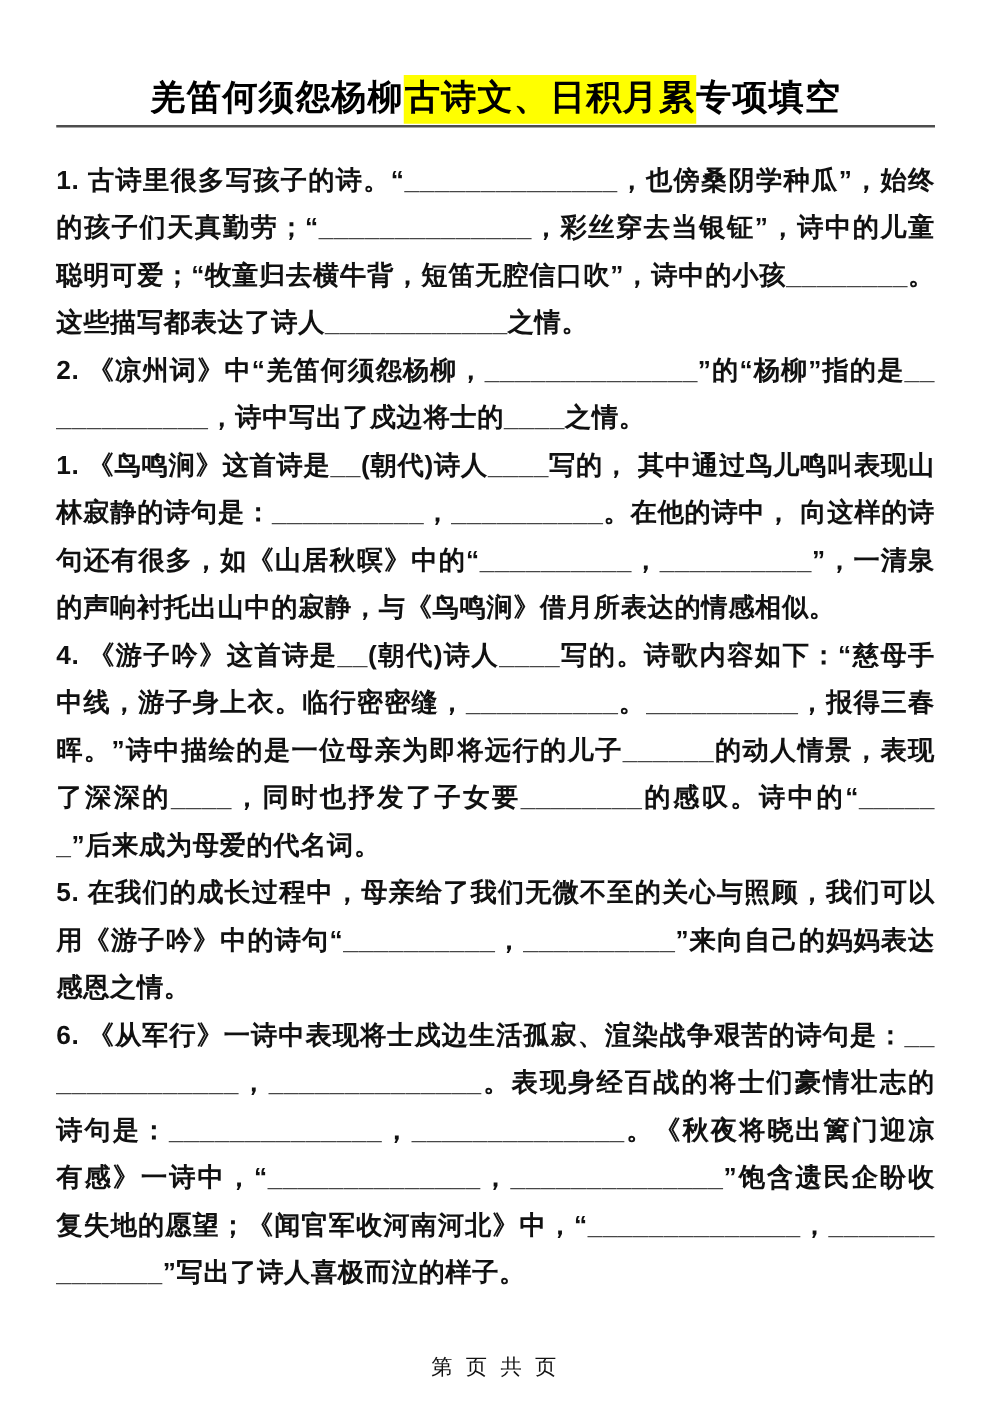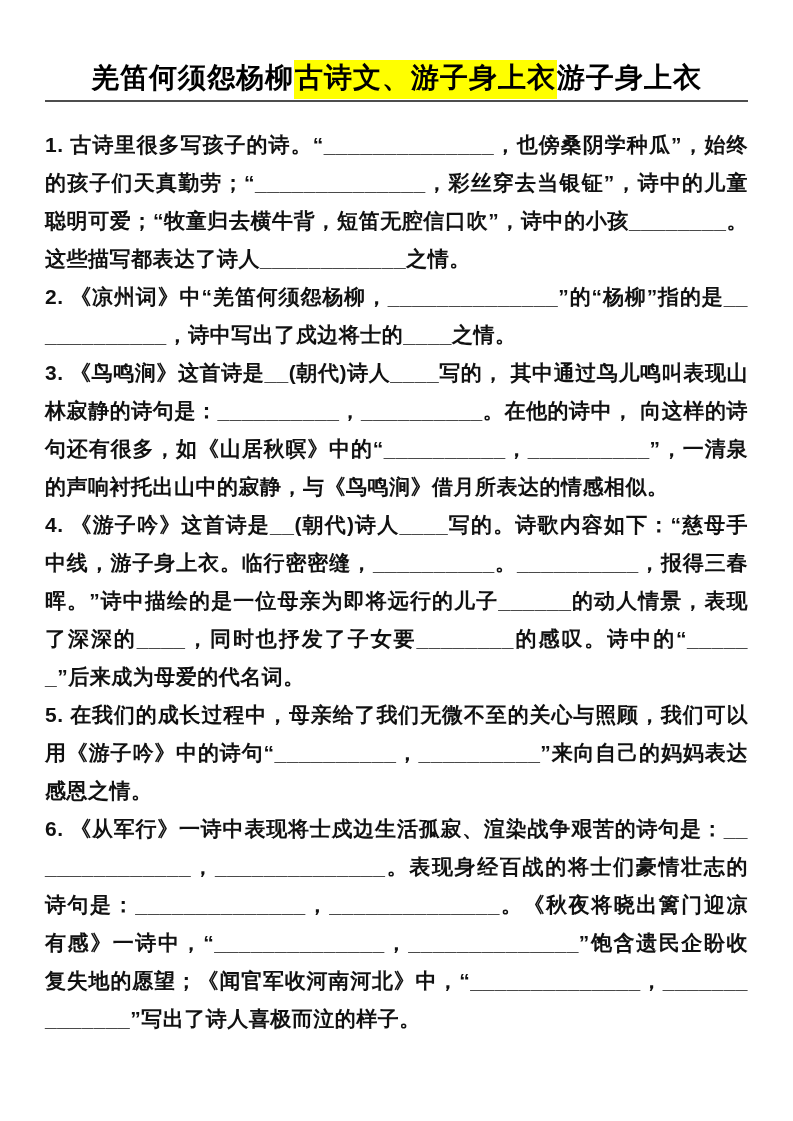--- a/index.html
+++ b/index.html
@@ -57,27 +57,28 @@
     font-size: 17px;
     letter-spacing: 3px;
     color: #111111;
   }
 </style>
 </head>
 <body>
 
 <div class="page">
 
-  <h1 class="title"><span>羌笛何须怨杨柳</span><mark class="hl">古诗文、游子身上衣</mark><span>游子身上衣</span></h1>
+  <h1 class="title"><span>羌笛何须怨杨柳</span><mark class="hl">古诗文、日积月累</mark><span>专项填空</span></h1>
 
   <div class="rule"></div>
 
   <div class="body">
     <p class="q">1. 古诗里很多写孩子的诗。“______________，也傍桑阴学种瓜”，始终的孩子们天真勤劳；“______________，彩丝穿去当银钲”，诗中的儿童聪明可爱；“牧童归去横牛背，短笛无腔信口吹”，诗中的小孩________。这些描写都表达了诗人____________之情。</p>
     <p class="q">2. 《凉州词》中“羌笛何须怨杨柳，______________”的“杨柳”指的是____________，诗中写出了戍边将士的____之情。</p>
-    <p class="q">3. 《鸟鸣涧》这首诗是__(朝代)诗人____写的， 其中通过鸟儿鸣叫表现山林寂静的诗句是：__________，__________。在他的诗中， 向这样的诗句还有很多，如《山居秋暝》中的“__________，__________”，一清泉的声响衬托出山中的寂静，与《鸟鸣涧》借月所表达的情感相似。</p>
+    <p class="q">1. 《鸟鸣涧》这首诗是__(朝代)诗人____写的， 其中通过鸟儿鸣叫表现山林寂静的诗句是：__________，__________。在他的诗中， 向这样的诗句还有很多，如《山居秋暝》中的“__________，__________”，一清泉的声响衬托出山中的寂静，与《鸟鸣涧》借月所表达的情感相似。</p>
     <p class="q">4. 《游子吟》这首诗是__(朝代)诗人____写的。诗歌内容如下：“慈母手中线，游子身上衣。临行密密缝，__________。__________，报得三春晖。”诗中描绘的是一位母亲为即将远行的儿子______的动人情景，表现了深深的____，同时也抒发了子女要________的感叹。诗中的“______”后来成为母爱的代名词。</p>
     <p class="q">5. 在我们的成长过程中，母亲给了我们无微不至的关心与照顾，我们可以用《游子吟》中的诗句“__________，__________”来向自己的妈妈表达感恩之情。</p>
     <p class="q">6. 《从军行》一诗中表现将士戍边生活孤寂、渲染战争艰苦的诗句是：______________，______________。表现身经百战的将士们豪情壮志的诗句是：______________，______________。《秋夜将晓出篱门迎凉有感》一诗中，“______________，______________”饱含遗民企盼收复失地的愿望；《闻官军收河南河北》中，“______________，______________”写出了诗人喜极而泣的样子。</p>
   </div>
 
+  <div class="footer">第 页 共 页</div>
 
 </div>
 
 </body></html>

